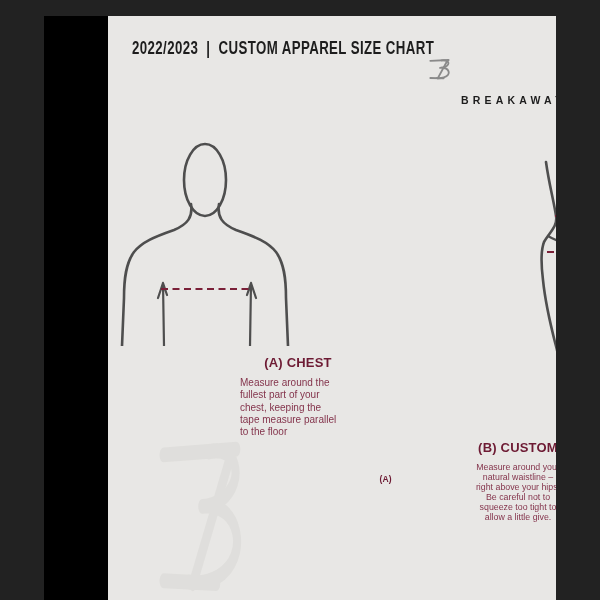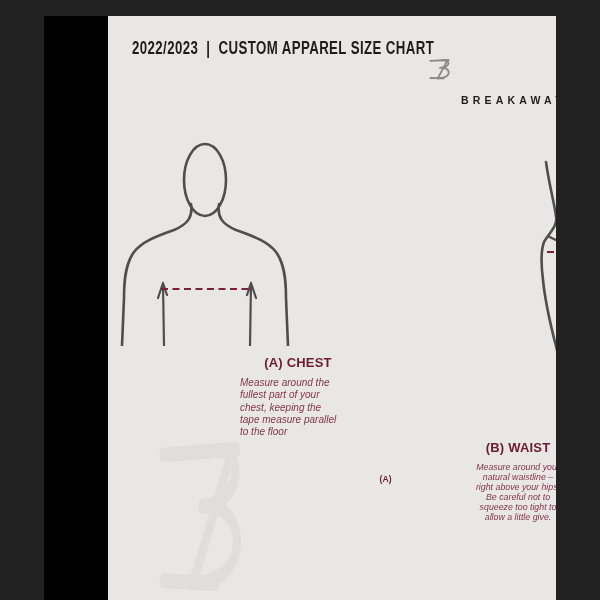--- a/index.html
+++ b/index.html
@@ -35,21 +35,21 @@
   .fig-torso{left:10px;top:56px;width:178px;height:210px;}
   .fig-lower{left:222px;top:66px;width:128px;height:202px;}
   .outline{fill:none;stroke:var(--figure-stroke);stroke-width:2.6;stroke-linecap:round;stroke-linejoin:round;}
   .thin{stroke-width:2.2;}
   .dash{fill:none;stroke:#7a2038;stroke-width:2.2;stroke-dasharray:7 4.5;}
   .marker{position:absolute;font-size:8.5px;font-weight:700;color:var(--heading-maroon);letter-spacing:.2px;}
 
   
   .guide{position:absolute;}
   .guide h3{margin:0;font-size:13px;font-weight:700;color:var(--heading-maroon);letter-spacing:.2px;text-align:center;}
-  .guide p{margin:7px 0 0 0;font-style:italic;color:var(--guide-text);white-space:pre-line;}
+  .guide p{margin:7px 0 0 0;color:var(--guide-text);white-space:pre-line;}
   .guide-chest{left:132px;top:61px;width:116px;}
   .guide-chest p{font-size:10px;line-height:12.3px;}
   .guide-waist{left:351px;top:63px;width:118px;}
   .guide-waist p{font-size:8.8px;line-height:10px;text-align:center;}
   .watermark{position:absolute;left:40px;top:396px;width:124px;height:206px;opacity:.55;z-index:0;}
   .watermark path{stroke:var(--watermark);stroke-width:2.6;fill:none;stroke-linecap:round;stroke-linejoin:round;}
   .logo path{stroke:var(--logo-gray);stroke-width:2.4;fill:none;stroke-linecap:round;stroke-linejoin:round;}
   .z{position:relative;z-index:1;}
 </style>
 </head>
@@ -106,21 +106,21 @@
     
     <div class="guide guide-chest z">
       <h3>(A) CHEST</h3>
       <p>Measure around the
 fullest part of your
 chest, keeping the
 tape measure parallel
 to the floor</p>
     </div>
     <div class="guide guide-waist z">
-      <h3>(B) WAIST</h3>
+      <h3>(B) CUSTOM</h3>
       <p>Measure around your
 natural waistline –
 right above your hips.
 Be careful not to
 squeeze too tight to
 allow a little give.</p>
     </div>
     
 
     

